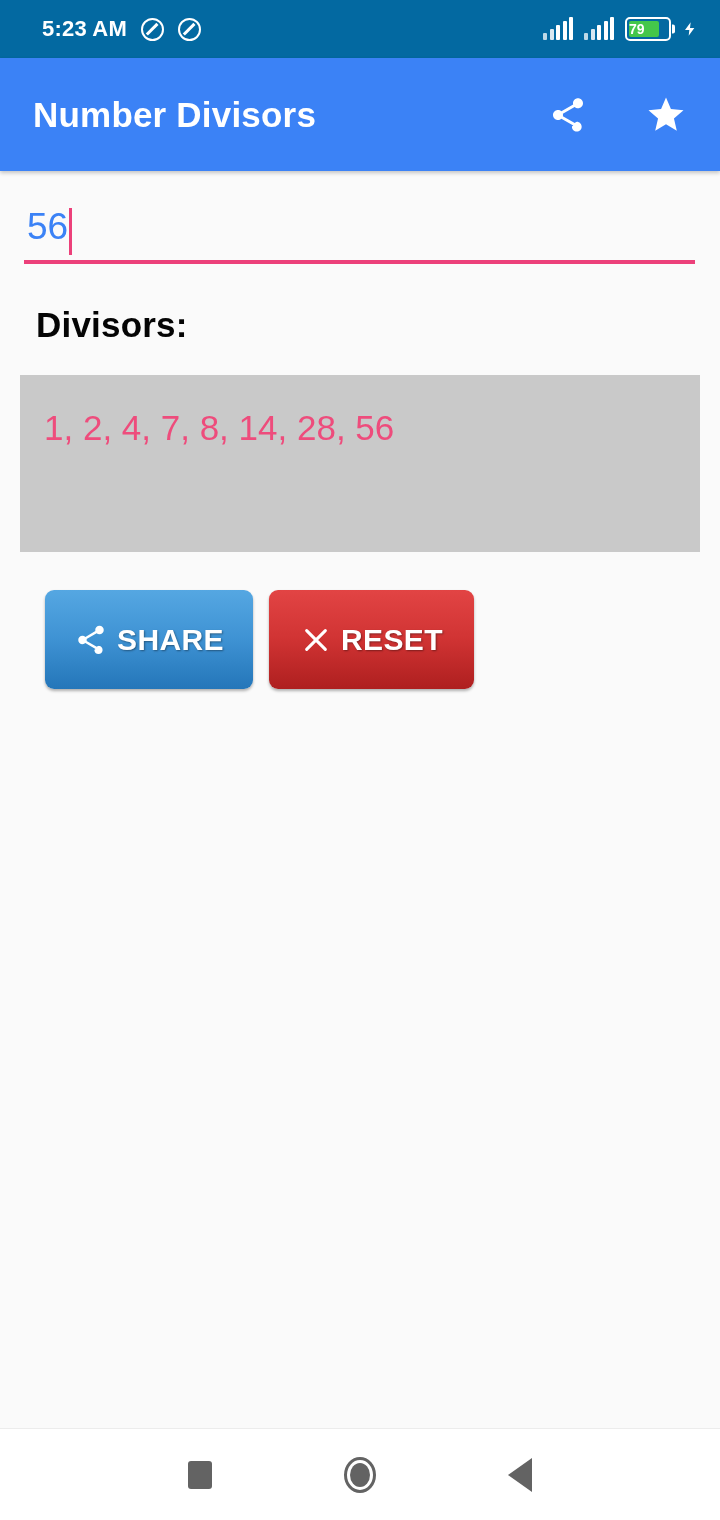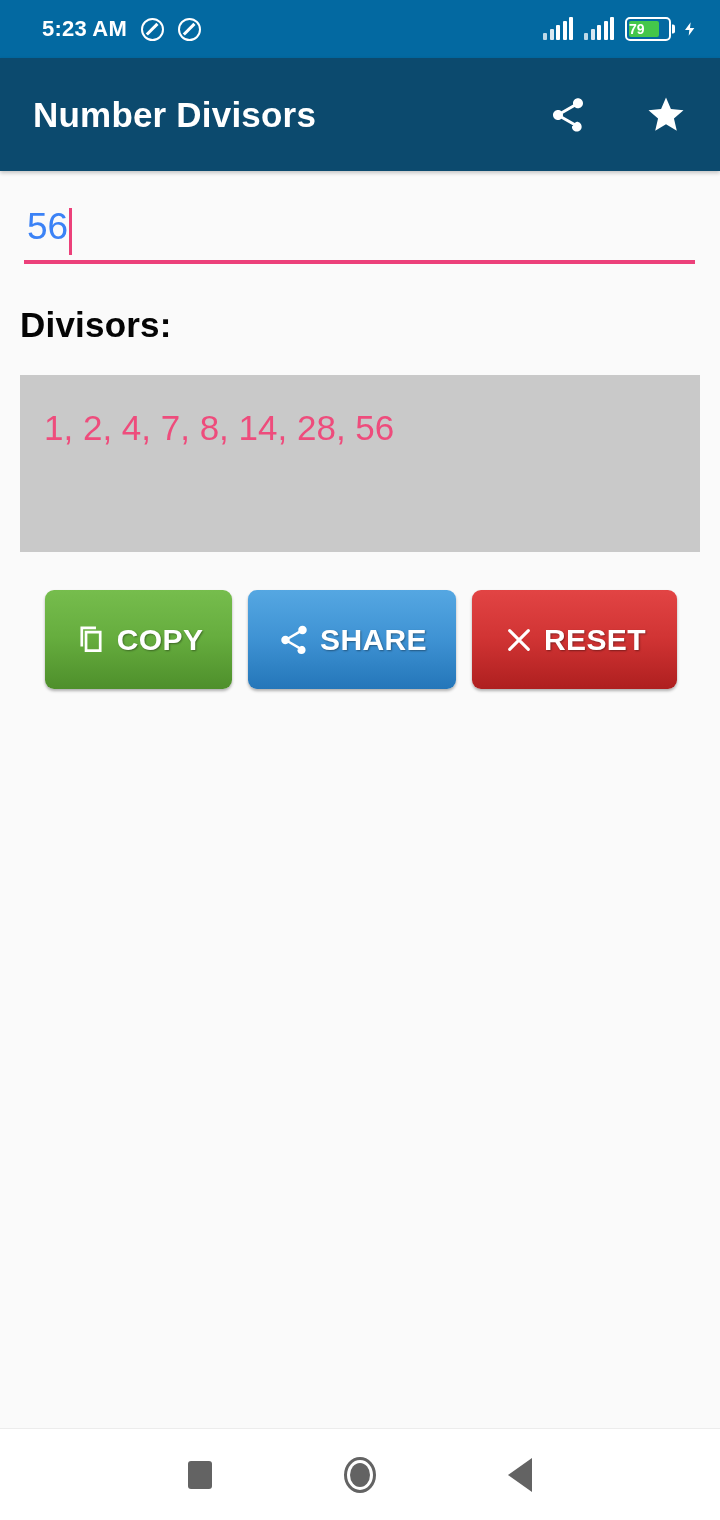--- a/index.html
+++ b/index.html
@@ -118,21 +118,21 @@
     color: #ffffff;
     display: block;
   }
 
   
   .app-bar {
     position: absolute;
     top: 58px; left: 0;
     width: 720px;
     height: 113px;
-    background: #0c4a6e;
+    background: #3b82f6;
     display: flex;
     align-items: center;
     padding: 0 30px 0 33px;
     box-shadow: 0 2px 4px rgba(0,0,0,0.22);
   }
   .app-title {
     color: #ffffff;
     font-size: 35px;
     font-weight: bold;
     letter-spacing: 0.2px;
@@ -187,21 +187,21 @@
     position: absolute;
     left: 0; bottom: 0;
     width: 671px;
     height: 4px;
     background: #ec407a;
   }
 
   
   .divisors-label {
     position: absolute;
-    top: 305px; left: 20px;
+    top: 305px; left: 36px;
     font-size: 35px;
     font-weight: bold;
     color: #050505;
     letter-spacing: 0.2px;
   }
 
   
   .result-box {
     position: absolute;
     top: 375px; left: 20px;
@@ -371,27 +371,20 @@
   </div>
 
   <div class="divisors-label">Divisors:</div>
 
   <div class="result-box">
     <div class="result-text">1, 2, 4, 7, 8, 14, 28, 56</div>
   </div>
 
   <div class="btn-row">
 
-    <button class="btn btn-copy">
-      <svg width="34" height="34" viewBox="0 0 24 24">
-        <path fill="none" stroke="#ffffff" stroke-width="1.9" d="M8.5 6.5h10v13h-10z"></path>
-        <path fill="none" stroke="#ffffff" stroke-width="1.9" d="M5.5 16.5V3.5h10"></path>
-      </svg>
-      <span class="btn-label">COPY</span>
-    </button>
 
     <button class="btn btn-share">
       <svg width="34" height="34" viewBox="0 0 24 24">
         <path fill="#ffffff" d="M18 16.08c-.76 0-1.44.3-1.96.77L8.91 12.7c.05-.23.09-.46.09-.7s-.04-.47-.09-.7l7.05-4.11c.54.5 1.25.81 2.04.81 1.66 0 3-1.34 3-3s-1.34-3-3-3-3 1.34-3 3c0 .24.04.47.09.7L8.04 9.81C7.5 9.31 6.79 9 6 9c-1.66 0-3 1.34-3 3s1.34 3 3 3c.79 0 1.5-.31 2.04-.81l7.12 4.16c-.05.21-.8.43-.8.65 0 1.61 1.31 2.92 2.92 2.92s2.92-1.31 2.92-2.92-1.31-2.92-2.92-2.92z"></path>
       </svg>
       <span class="btn-label">SHARE</span>
     </button>
 
     <button class="btn btn-reset">
       <svg width="32" height="32" viewBox="0 0 24 24">

